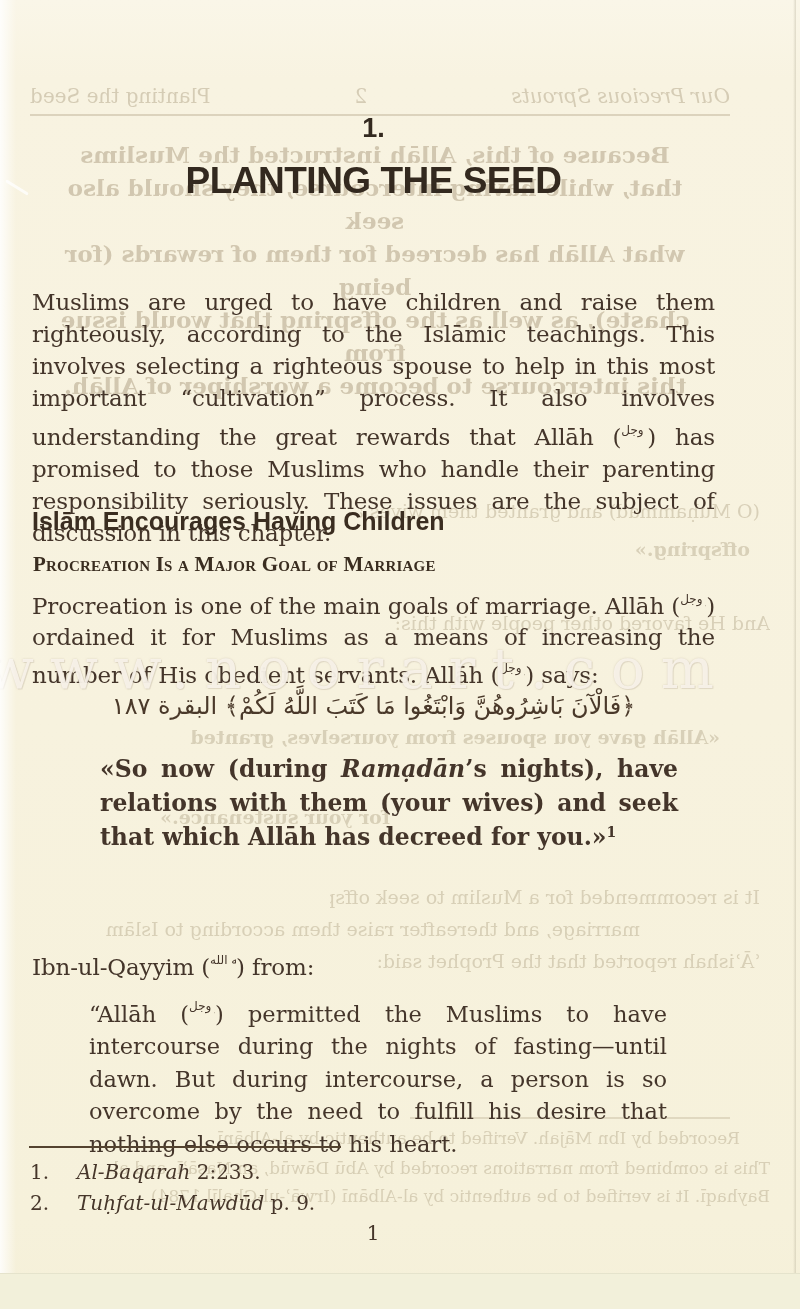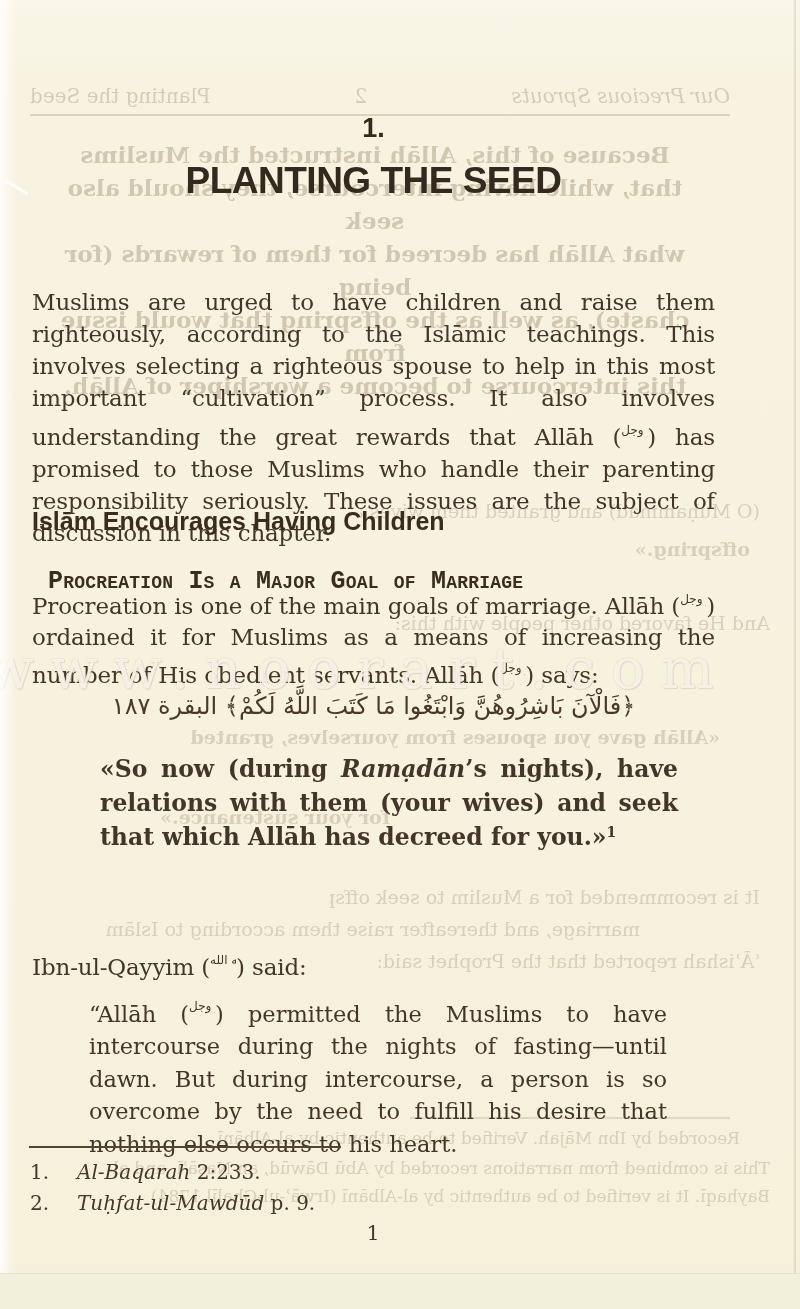--- a/index.html
+++ b/index.html
@@ -32,22 +32,22 @@
   .chapter-num{position:absolute;left:32px;top:113px;width:683px;text-align:center;
     font-family:"Liberation Sans","DejaVu Sans",sans-serif;font-weight:bold;font-size:27px;color:#33291f;}
   .chapter-title{position:absolute;left:32px;top:160px;width:683px;margin:0;text-align:center;
     font-family:"Liberation Sans","DejaVu Sans",sans-serif;font-weight:bold;font-size:37px;
     letter-spacing:-.5px;color:#33291f;}
   .body{position:absolute;left:32px;width:683px;margin:0;text-align:justify;
     font-size:23px;line-height:32px;letter-spacing:-.15px;}
   .p1{top:286px;}
   .h2{position:absolute;left:32px;top:507px;margin:0;font-family:"Liberation Sans","DejaVu Sans",sans-serif;
     font-weight:bold;font-size:25px;color:#3a2d20;}
-  .h3{position:absolute;left:32px;top:551px;margin:16px;font-family:Liberation Mono, monospace;
-    font-weight:bold;font-size:25px;font-variant:small-caps;letter-spacing:.2px;color:#3a2d20;}
+  .h3{position:absolute;left:32px;top:551px;margin:1px;font-family:Liberation Serif, serif;
+    font-weight:bold;font-size:21px;font-variant:small-caps;letter-spacing:.2px;color:#3a2d20;}
   .p2{top:584px;line-height:31px;}
   .verse{position:absolute;left:32px;top:692px;width:683px;text-align:center;direction:rtl;
     font-family:"DejaVu Sans",sans-serif;font-size:24px;color:#4a392a;}
   .q1{position:absolute;left:88px;top:740px;width:578px;margin:12px;text-align:justify;
     font-weight:bold;font-size:23.5px;line-height:34px;}
   .q1 em{font-style:italic;font-weight:bold;}
   .p3{top:847px;line-height:32px;}
   .p4{top:944px;}
   .q2{position:absolute;left:89px;top:990px;width:578px;margin:0;text-align:justify;
     font-size:22.5px;line-height:32.5px;}
@@ -103,21 +103,21 @@
   <h2 class="h2">Islām Encourages Having Children</h2>
   <h3 class="h3">Procreation Is a Major Goal of Marriage</h3>
 
   <p class="body p2"><span>Procreation is one of the main goals of marriage. Allāh (</span><span class="hon">عز وجل</span><span>) ordained it for Muslims as a means of increasing the number of His obedient servants. Allāh (</span><span class="hon">عز وجل</span><span>) says:</span></p>
 
   <div class="verse">﴿فَالْآنَ بَاشِرُوهُنَّ وَابْتَغُوا مَا كَتَبَ اللَّهُ لَكُمْ﴾ البقرة ١٨٧</div>
 
   <blockquote class="q1"><span>«So now (during </span><em>Ramạdān</em><span>’s nights), have relations with them (your wives) and seek that which Allāh has decreed for you.»</span><sup>1</sup></blockquote>
 
 
-  <p class="body p4"><span>Ibn-ul-Qayyim (</span><span class="hon">رحمه الله</span><span>) said:</span></p>
+  <p class="body p4"><span>Ibn-ul-Qayyim (</span><span class="hon">رحمه الله</span><span>) from:</span></p>
 
   <blockquote class="q2"><span>“Allāh (</span><span class="hon">عز وجل</span><span>) permitted the Muslims to have intercourse during the nights of fasting—until dawn. But during intercourse, a person is so overcome by the need to fulfill his desire that nothing else occurs to his heart.</span></blockquote>
 
   <div class="fn-rule"></div>
 
   <div class="footnote fn1"><span class="fn-num">1.</span><span class="fn-title">Al-Baqarah</span><span> 2:233.</span></div>
   <div class="footnote fn2"><span class="fn-num">2.</span><span class="fn-title">Tuḥfat-ul-Mawdūd</span><span> p. 9.</span></div>
 
   <div class="page-num">1</div>
 

